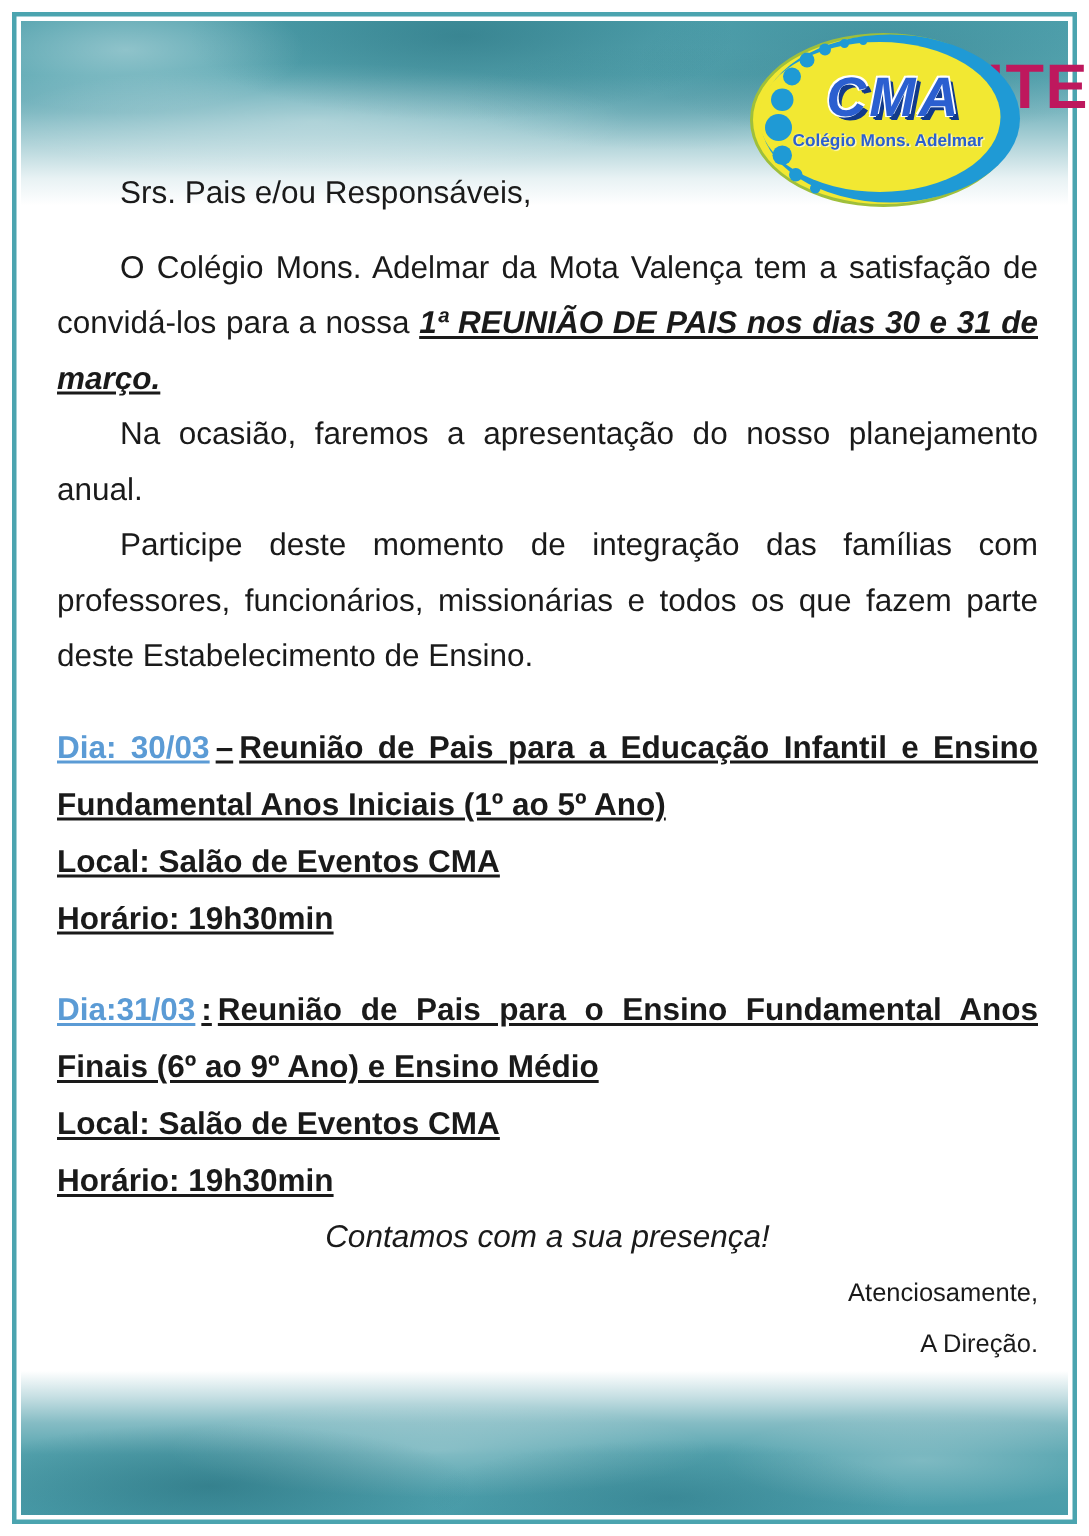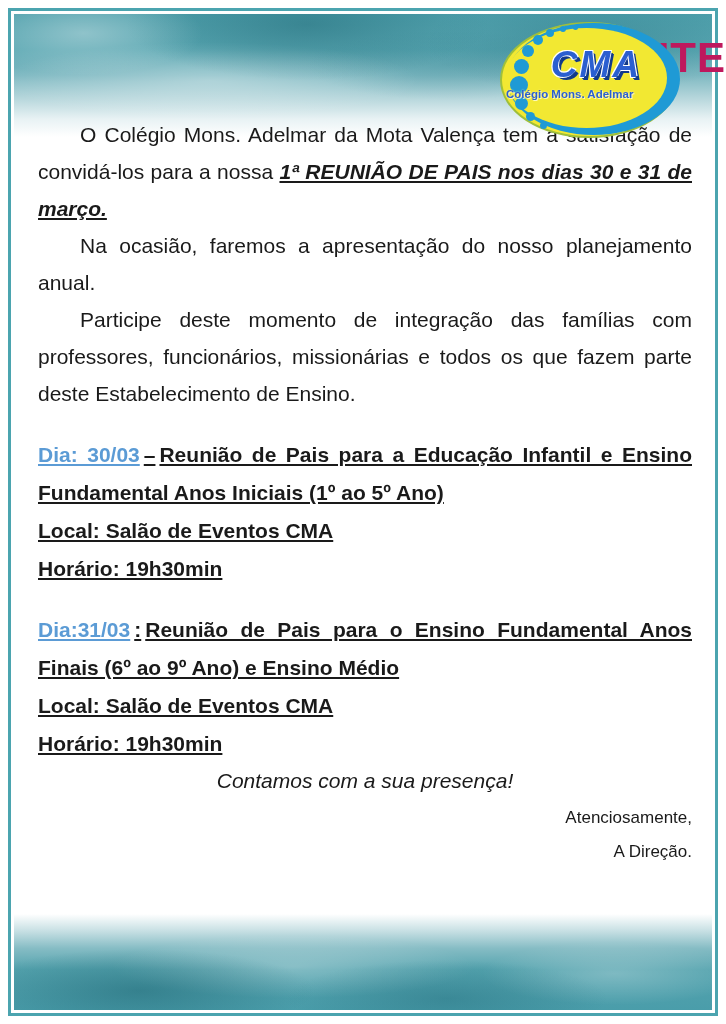--- a/index.html
+++ b/index.html
@@ -71,21 +71,21 @@
   .logo-acronym {
     position:absolute; left:14px; right:0; top:22px;
     text-align:center;
     font-size:37px; font-weight:bold; font-style:italic; letter-spacing:2px;
     color:#2B5FD0;
     text-shadow:-1px -1px 0 #FFFFFF, 1px -1px 0 #FFFFFF, -1px 1px 0 #FFFFFF,
                  2px 2px 0 #123A8A, 3px 3px 0 #123A8A;
   }
   .logo-school {
     position:absolute; left:6px; right:0; top:66px;
-    text-align:left;
+    text-align:center;
     font-size:11.5px; font-weight:bold; color:#2B5FD0;
     text-shadow:0 0 2px #FFF8A0, 1px 1px 0 rgba(255,255,255,0.7);
     white-space:nowrap;
   }
 
   
   .content {
     position:absolute; top:0; left:38px; right:34px;
     padding-top:116px;
     z-index:2;
@@ -139,20 +139,21 @@
     <span class="logo-core"></span>
     <span class="logo-dots">
       <i></i><i></i><i></i><i></i><i></i><i></i><i></i><i></i><i></i><i></i>
     </span>
     <span class="logo-acronym">CMA</span>
     <span class="logo-school">Colégio Mons. Adelmar</span>
   </div>
 
   <div class="content">
 
+    <div class="greeting">Srs. Pais e/ou Responsáveis,</div>
 
     <p class="para"><span>O Colégio Mons. Adelmar da Mota Valença tem a satisfação de convidá-los para a nossa</span> <span class="hl">1ª REUNIÃO DE PAIS nos dias 30 e 31 de março.</span></p>
 
     <p class="para">Na ocasião, faremos a apresentação do nosso planejamento anual.</p>
 
     <p class="para">Participe deste momento de integração das famílias com professores, funcionários, missionárias e todos os que fazem parte deste Estabelecimento de Ensino.</p>
 
     <div class="event">
       <div class="event-head">
         <span class="day u">Dia: 30/03</span><span class="u sep">–</span><span class="u">Reunião de Pais para a Educação Infantil e Ensino Fundamental Anos Iniciais (1º ao 5º Ano)</span>

